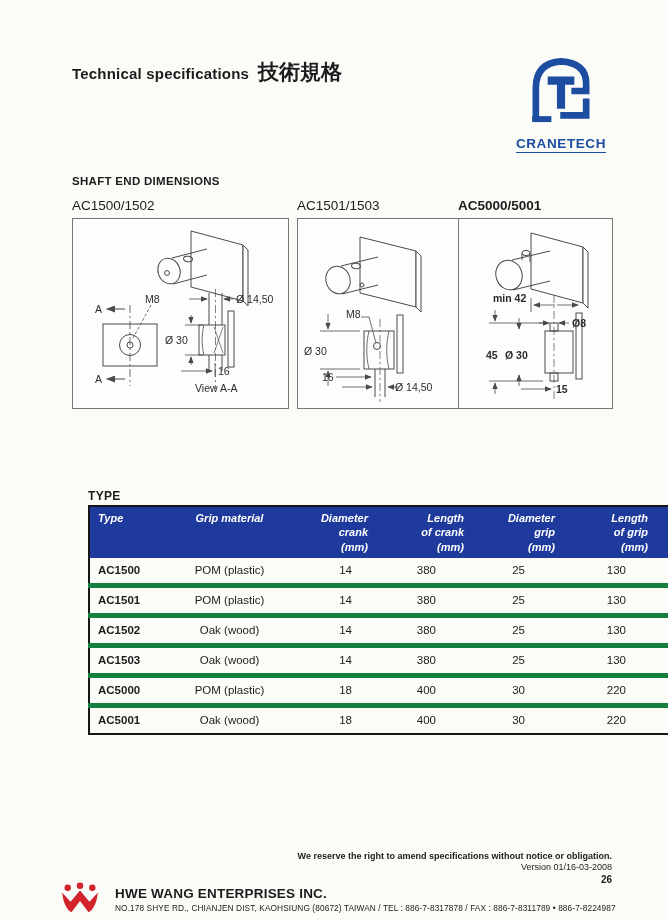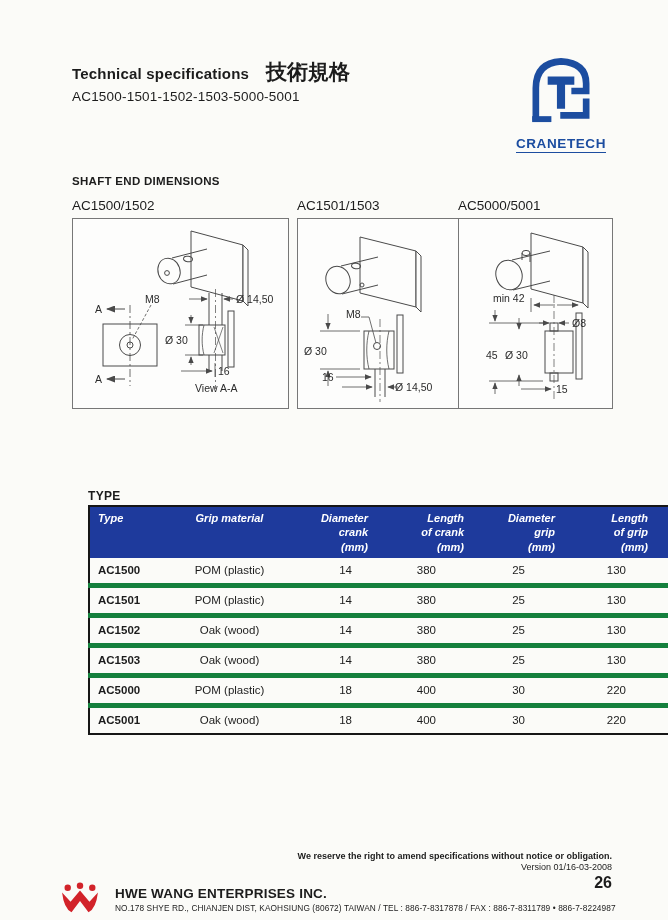--- a/index.html
+++ b/index.html
@@ -3,36 +3,36 @@
 <meta charset="utf-8">
 <style>
   html,body{margin:0;padding:0;}
   body{
     width:668px;height:920px;position:relative;
     background:#fbfbf8;color:#1c1c1c;
     font-family:"Liberation Sans","DejaVu Sans",sans-serif;
     overflow:hidden;
   }
   .title-block{position:absolute;left:72px;top:58px;}
-  .title-line{display:flex;align-items:baseline;gap:17px;}
+  .title-line{display:flex;align-items:baseline;gap:9px;}
   .title-en{font-size:15px;font-weight:bold;letter-spacing:.2px;}
   .title-zh{font-size:21px;font-weight:bold;}
   .subtitle{font-size:13.5px;margin-top:3px;letter-spacing:.2px;}
 
   .cranetech{position:absolute;left:505px;top:54px;width:112px;text-align:center;}
   .cranetech svg{display:block;margin:0 auto;}
   .cranetech-name{color:#1c4da0;font-weight:bold;font-size:13.5px;letter-spacing:.6px;
     border-bottom:1.5px solid #1c4da0;padding-bottom:1px;display:inline-block;margin-top:8px;}
 
   .section-heading{position:absolute;left:72px;top:175px;font-size:11.5px;font-weight:bold;letter-spacing:.3px;}
 
   .figure{position:absolute;top:198px;}
   .fig1{left:72px;width:217px;}
   .fig2{left:297px;width:173px;}
-  .fig3{left:458px;width:155px;}
+  .fig3{left:458px;width:155px;font-weight:bold;}
   .fig-label{font-size:13.5px;margin-bottom:5px;}
   .fig-box{border:1px solid #777;background:#fdfdfc;box-sizing:border-box;height:191px;}
   .fig-box svg{display:block;}
 
   .table-block{position:absolute;left:88px;top:489px;width:540px;}
   .table-label{font-weight:bold;font-size:12px;letter-spacing:.3px;margin-bottom:2px;}
   table.spec{border-collapse:collapse;width:540px;border:2px solid #161616;table-layout:fixed;}
   table.spec thead th{
     background:#1e3a9c;color:#ffffff;font-style:italic;font-weight:bold;
     font-size:11px;line-height:1.3;padding:4px 8px;vertical-align:top;white-space:pre-line;
@@ -50,37 +50,36 @@
   table.spec tbody td:nth-child(2){text-align:center;}
   table.spec tbody td:nth-child(3){text-align:right;padding-right:24px;}
   table.spec tbody td:nth-child(4){text-align:right;padding-right:36px;}
   table.spec tbody td:nth-child(5){text-align:right;padding-right:38px;}
   table.spec tbody td:nth-child(6){text-align:right;padding-right:30px;}
   table.spec tbody td:nth-child(7){text-align:right;padding-right:8px;}
 
   .footer-note{position:absolute;right:56px;top:851px;text-align:right;}
   .fn-disclaimer{font-size:9px;font-weight:bold;}
   .fn-version{font-size:9px;margin-top:1px;}
-  .fn-page{font-size:16px;font-weight:bold;margin-top:2px;}
+  .fn-page{font-size:10px;font-weight:bold;margin-top:2px;}
 
   .company{position:absolute;left:57px;top:882px;display:flex;align-items:center;gap:12px;}
   .company-name{font-size:13.5px;font-weight:bold;letter-spacing:.2px;}
   .company-addr{font-size:8.3px;margin-top:2px;letter-spacing:.1px;color:#222;}
 
   svg text{font-family:"Liberation Sans","DejaVu Sans",sans-serif;}
 </style>
 </head>
 <body>
 
 <div class="title-block">
   <div class="title-line">
     <span class="title-en">Technical specifications</span>
     <span class="title-zh">技術規格</span>
   </div>
-  <div class="subtitle">AC1500-1501-1502-1503-5000-5001</div>
 </div>
 
 <div class="cranetech">
   <svg viewBox="0 0 100 100" width="74" height="74">
     <g stroke="#1c4da0" fill="none">
       <path d="M16,90 V46 Q16,12 50,10 Q84,12 84,40 V50 H64" stroke-width="9"></path>
       <path d="M84,60 V83 H49" stroke-width="9"></path>
       <path d="M11,88 H37" stroke-width="8"></path>
       <path d="M32,36 H68 M50,36 V74" stroke-width="11"></path>
     </g>

